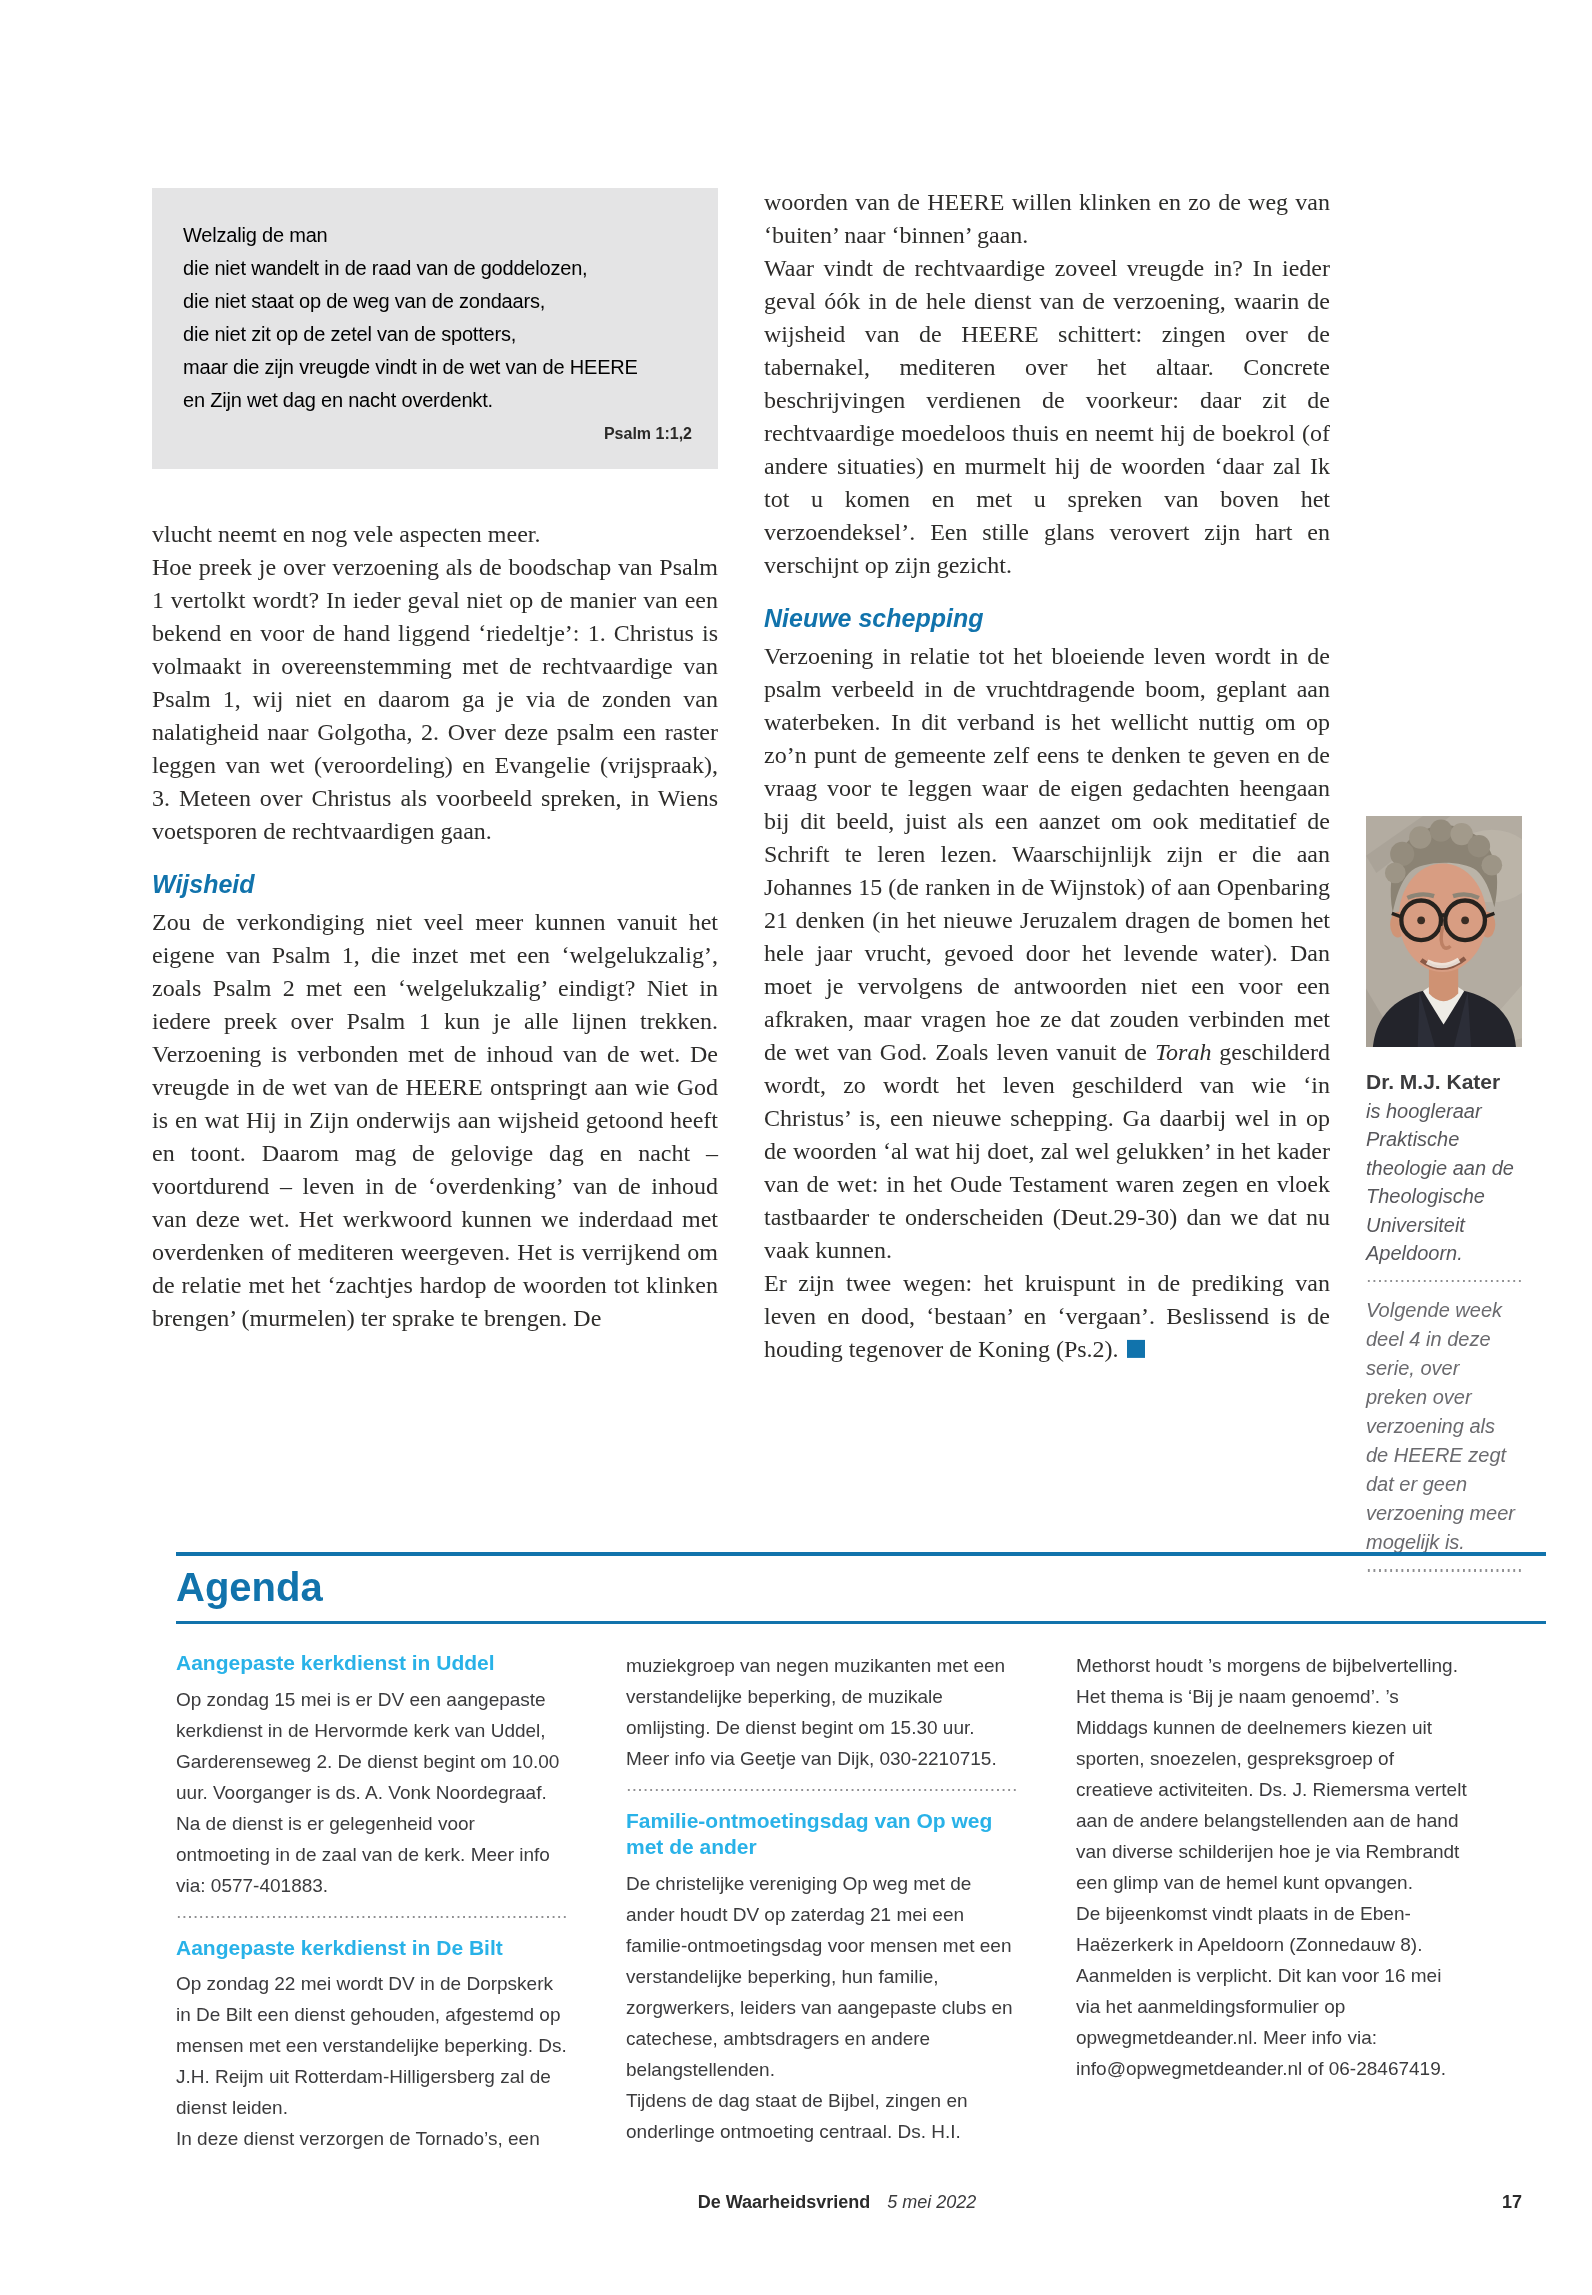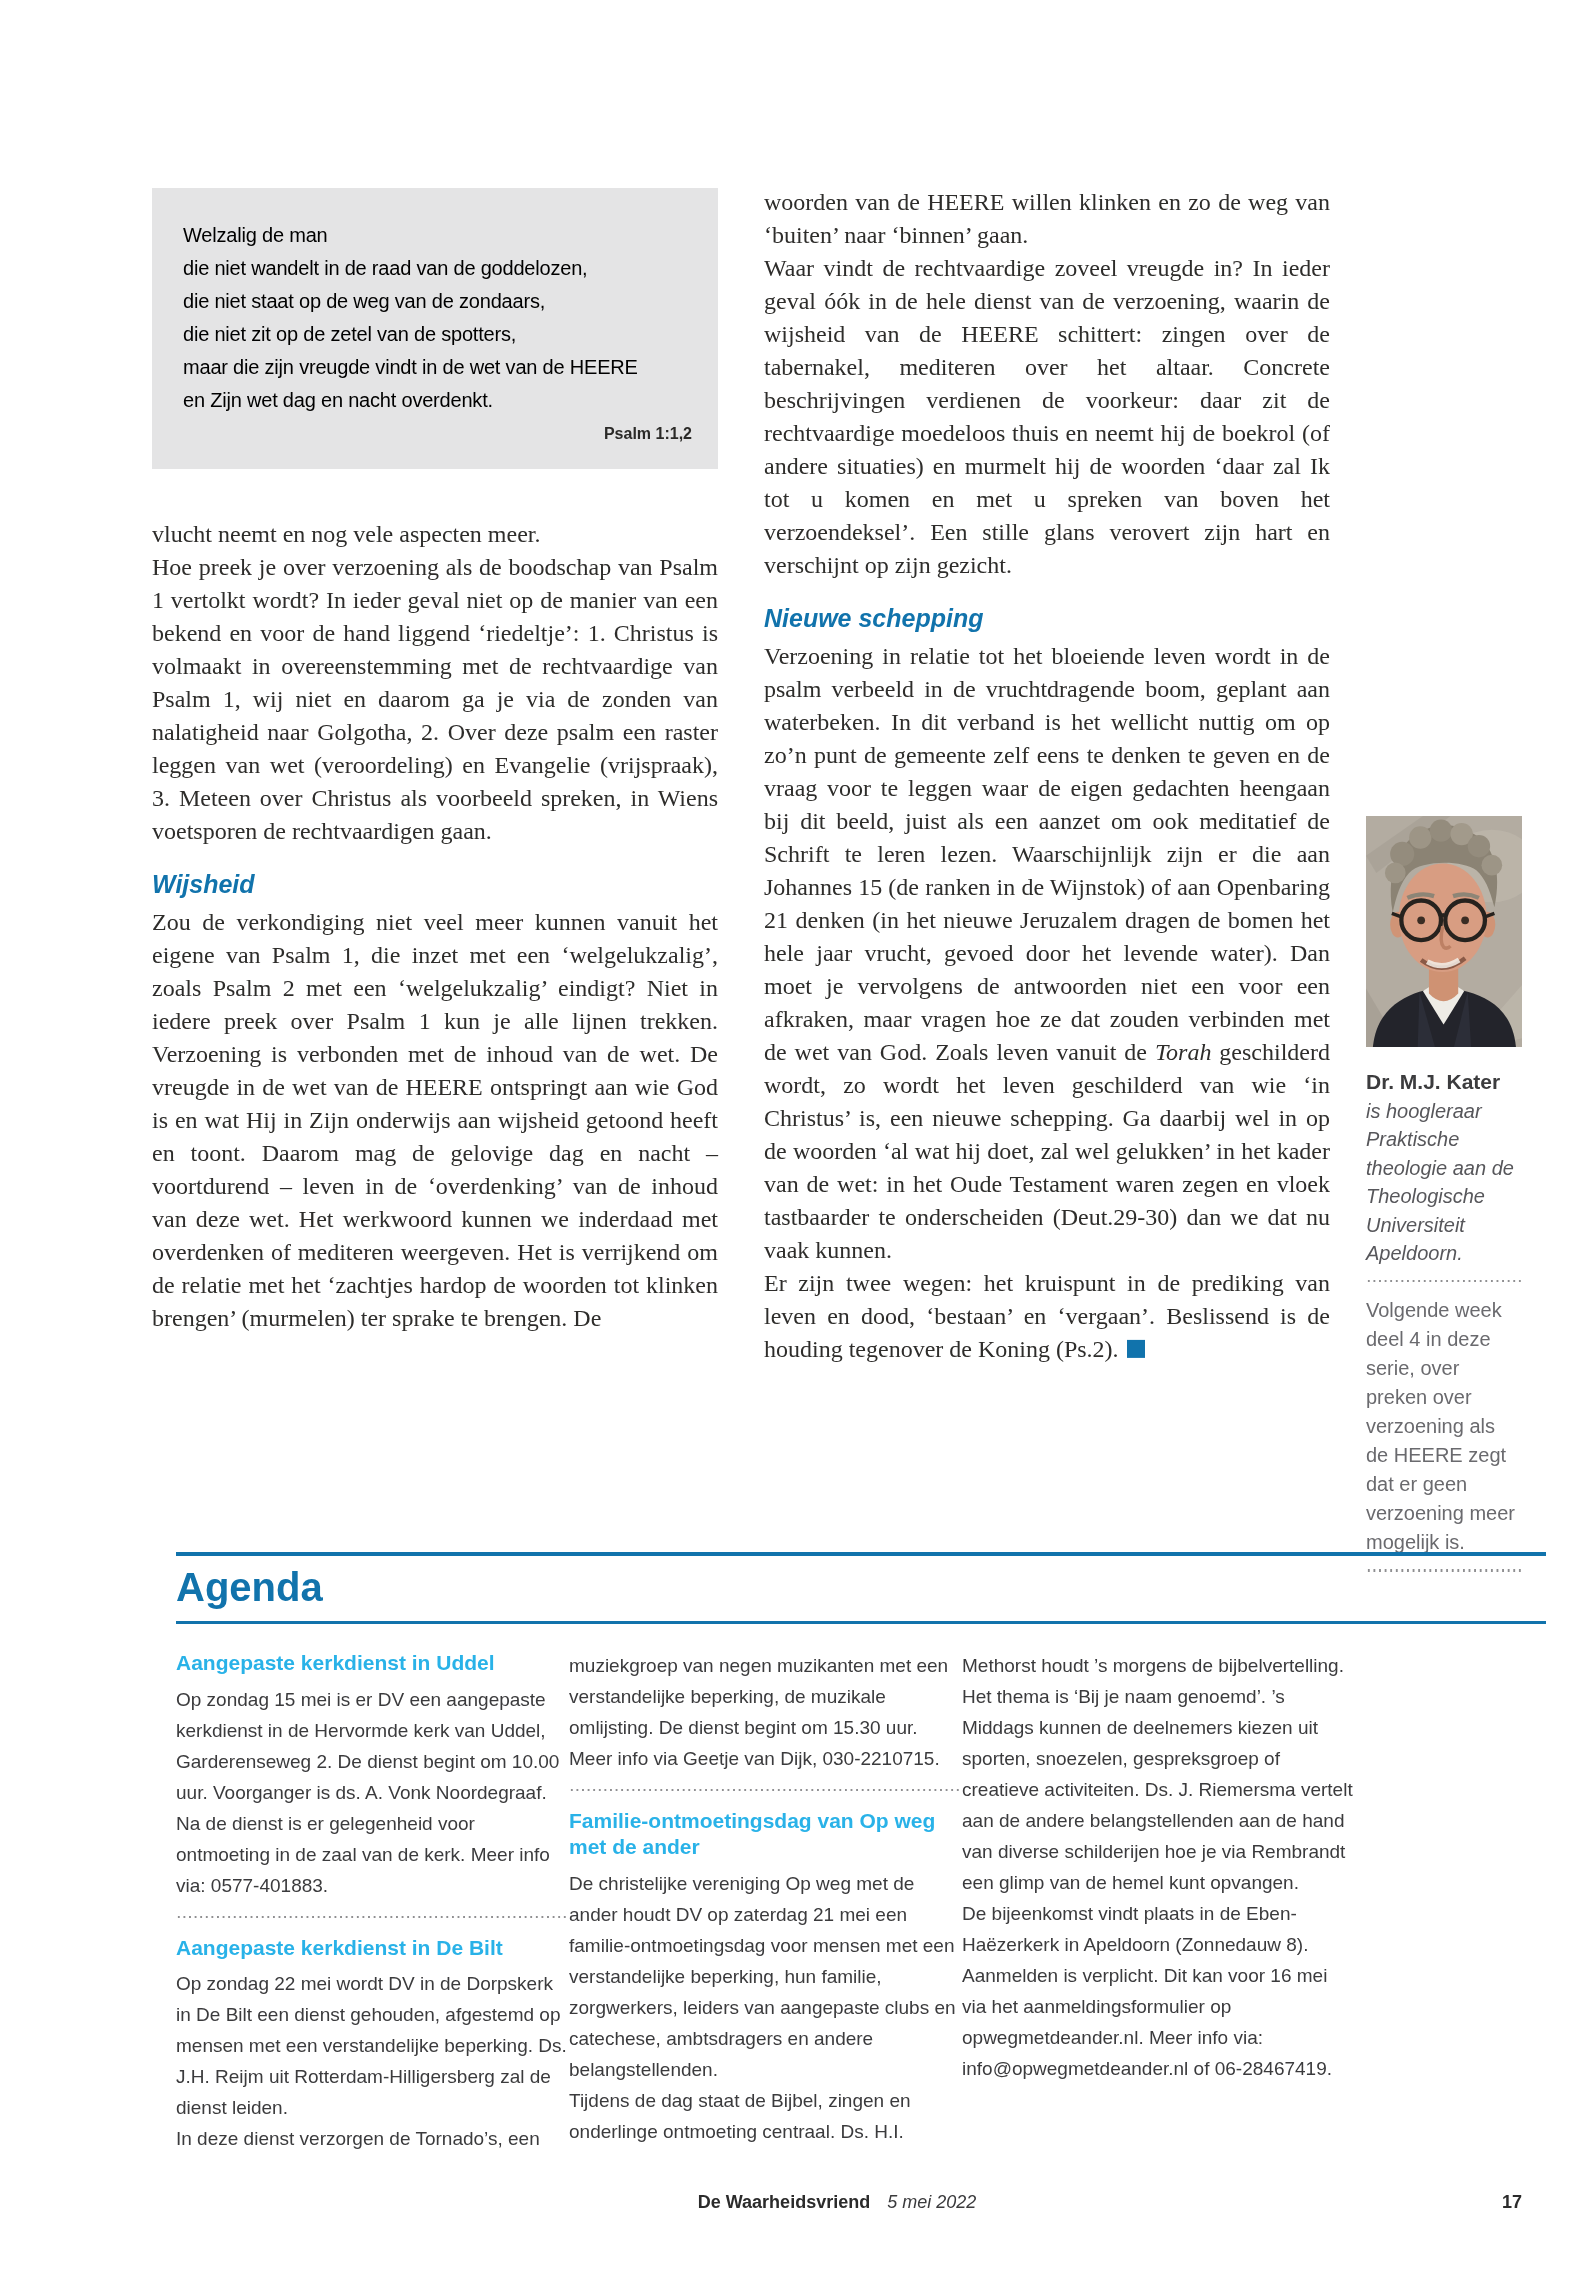--- a/index.html
+++ b/index.html
@@ -38,33 +38,33 @@
   .end-square {
     display:inline-block; width:18px; height:18px; background:#1173ac;
     margin-left:8.6px; transform:translateY(0.9px);
   }
 
   
   .sidebar { position:absolute; left:1366px; top:816px; width:156px; }
   .photo { width:156px; height:231px; display:block; }
   .sb-name { font-size:21px; line-height:27px; font-weight:bold; color:#3c3c3e; margin-top:21px; }
   .sb-role { font-size:20px; line-height:28.5px; font-style:italic; color:#57575b; margin-top:1.7px; }
-  .sb-next { font-size:20px; line-height:29px; color:#6a6a6e; }
+  .sb-next { font-size:20px; line-height:29px; font-style:italic; color:#6a6a6e; }
   .dotted {
     height:2.6px; background-image:radial-gradient(circle, #8f8f91 1.1px, transparent 1.2px);
     background-size:5.6px 2.6px; background-repeat:repeat-x; background-position:left center;
   }
   .sidebar .dotted { margin:12px 0 14px 0; }
 
   
   .agenda { position:absolute; left:152px; top:1552px; width:1370px;margin-left:24px; }
   .agenda-rule-top { height:3.5px; background:#1173ac; }
   .agenda-rule-bottom { height:2.6px; background:#1173ac; }
   .agenda-title { font-size:40px; line-height:47px; font-weight:bold; color:#1173ac; margin:8.6px 0 10.4px 0; }
-  .agenda-cols { display:flex; margin-top:26px; }
+  .agenda-cols { display:flex; gap:57px; margin-top:26px; }
   .acol { width:393px; }
   .acol h4 { font-size:21px; line-height:26px; font-weight:bold; color:#29b2e8; margin:0 0 7.8px 0; }
   .acol p { font-size:19px; line-height:31px; color:#3b3b3d; }
   .acol .dotted { margin:14.7px 0 16.4px 0; }
 
   
   .footer {
     position:absolute; left:152px; top:2192px; width:1370px;
     font-size:18px; color:#2b2b2b; text-align:center;
   }

